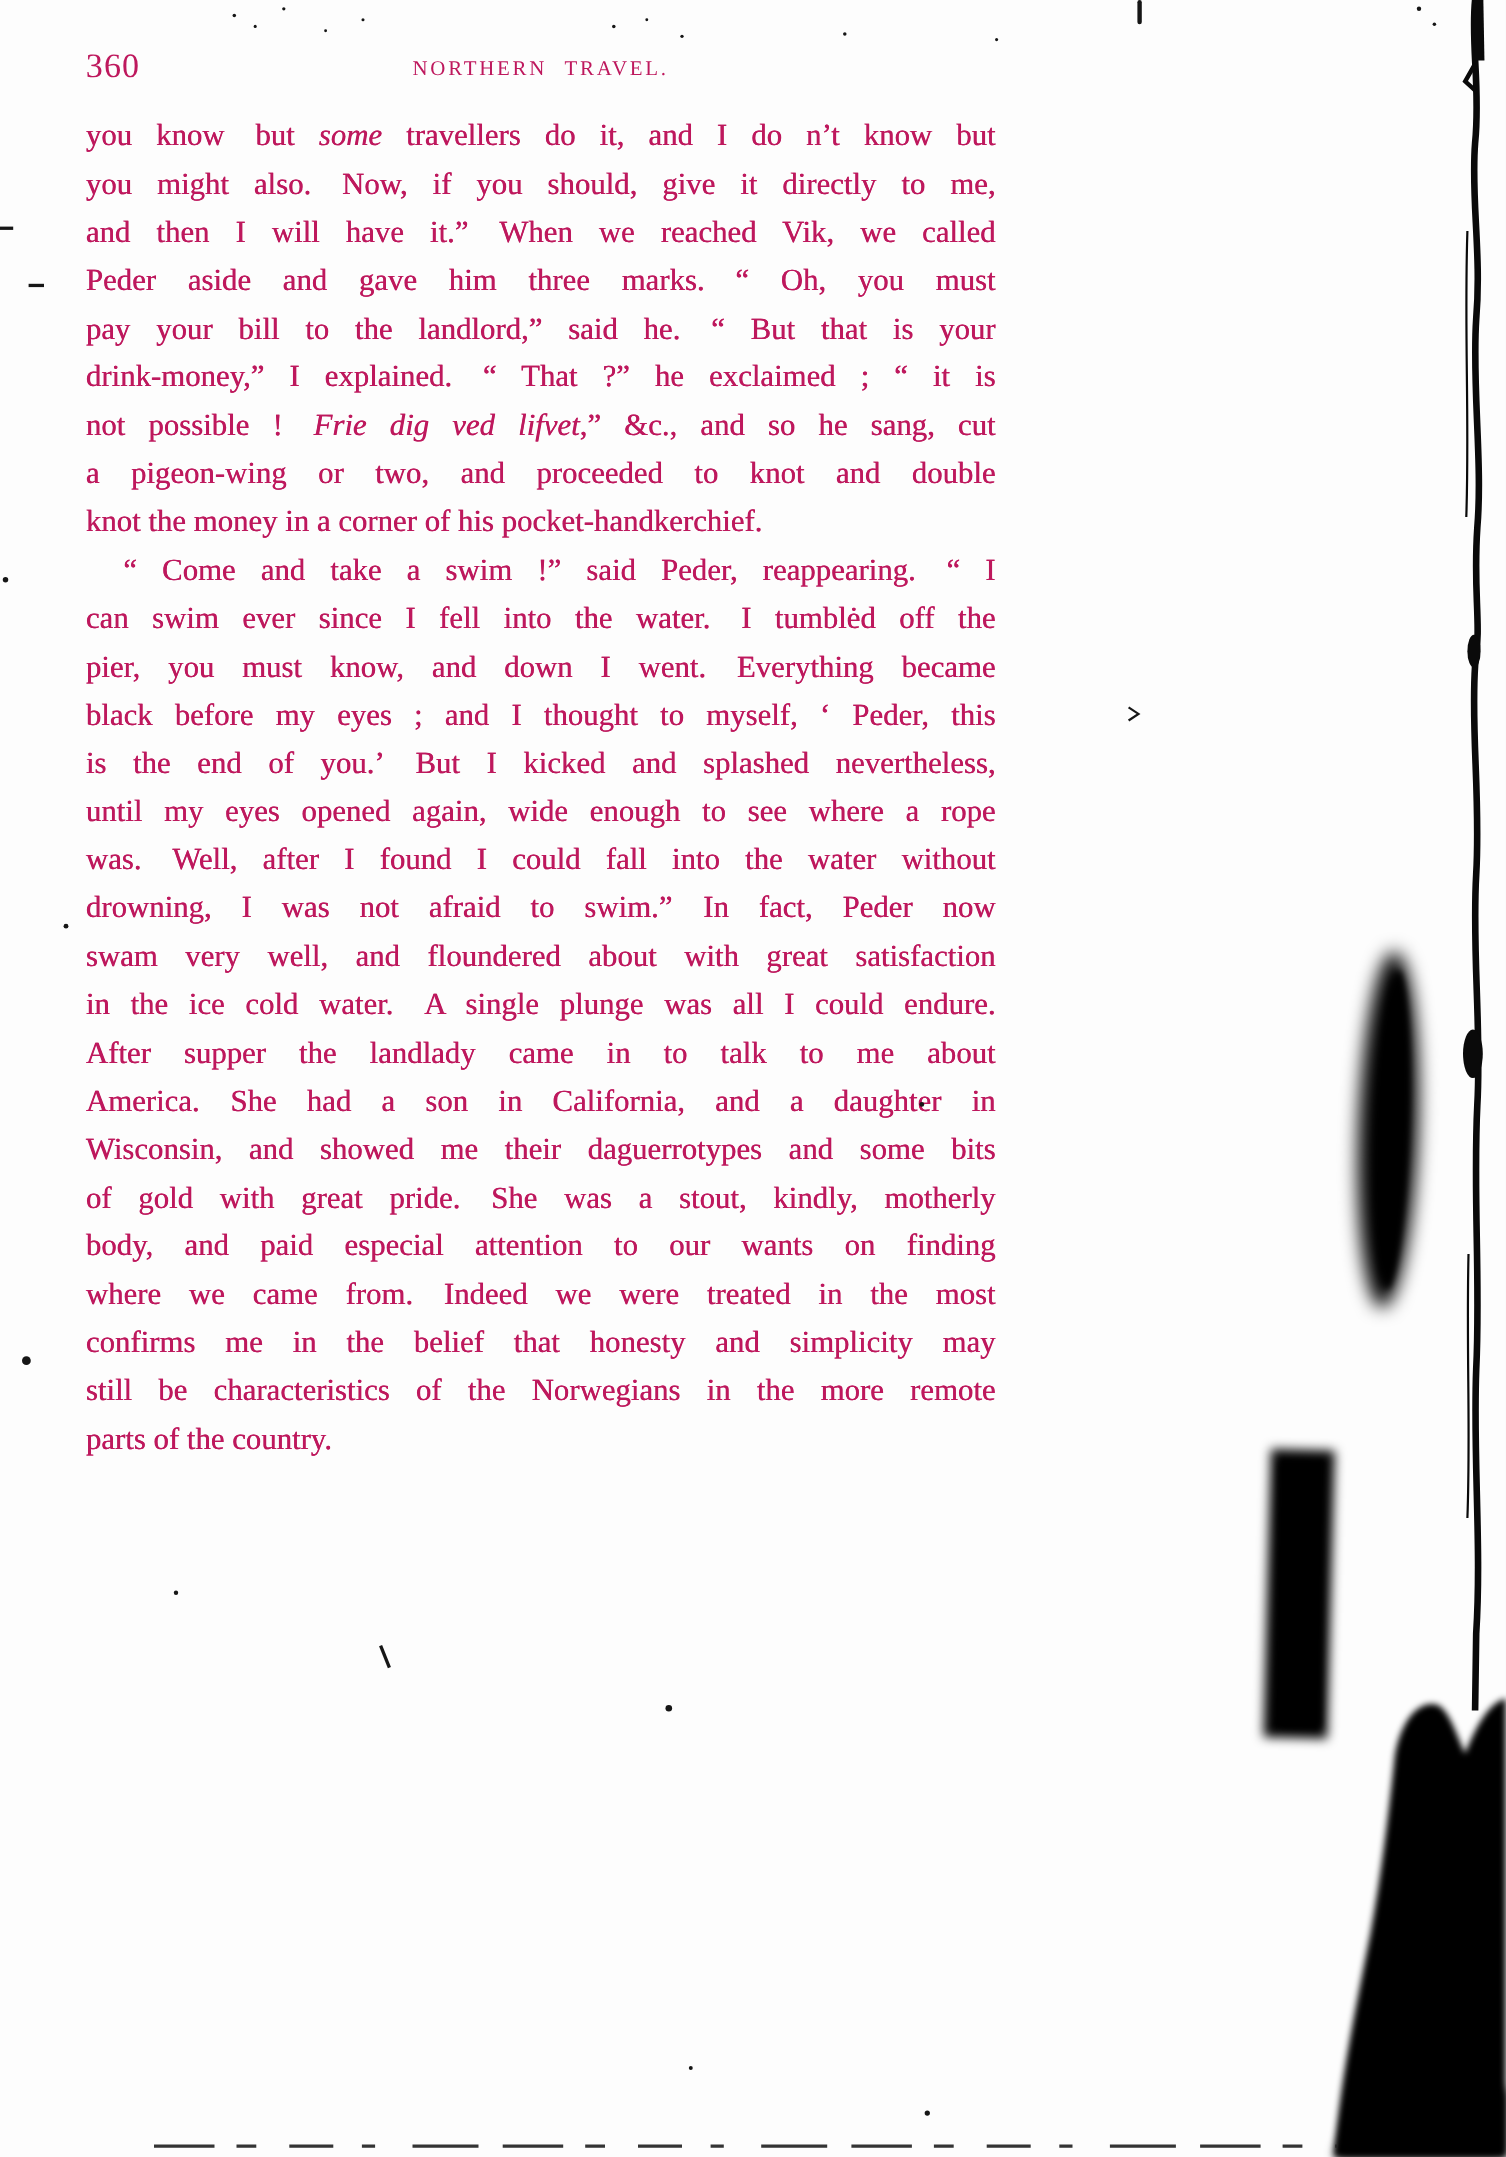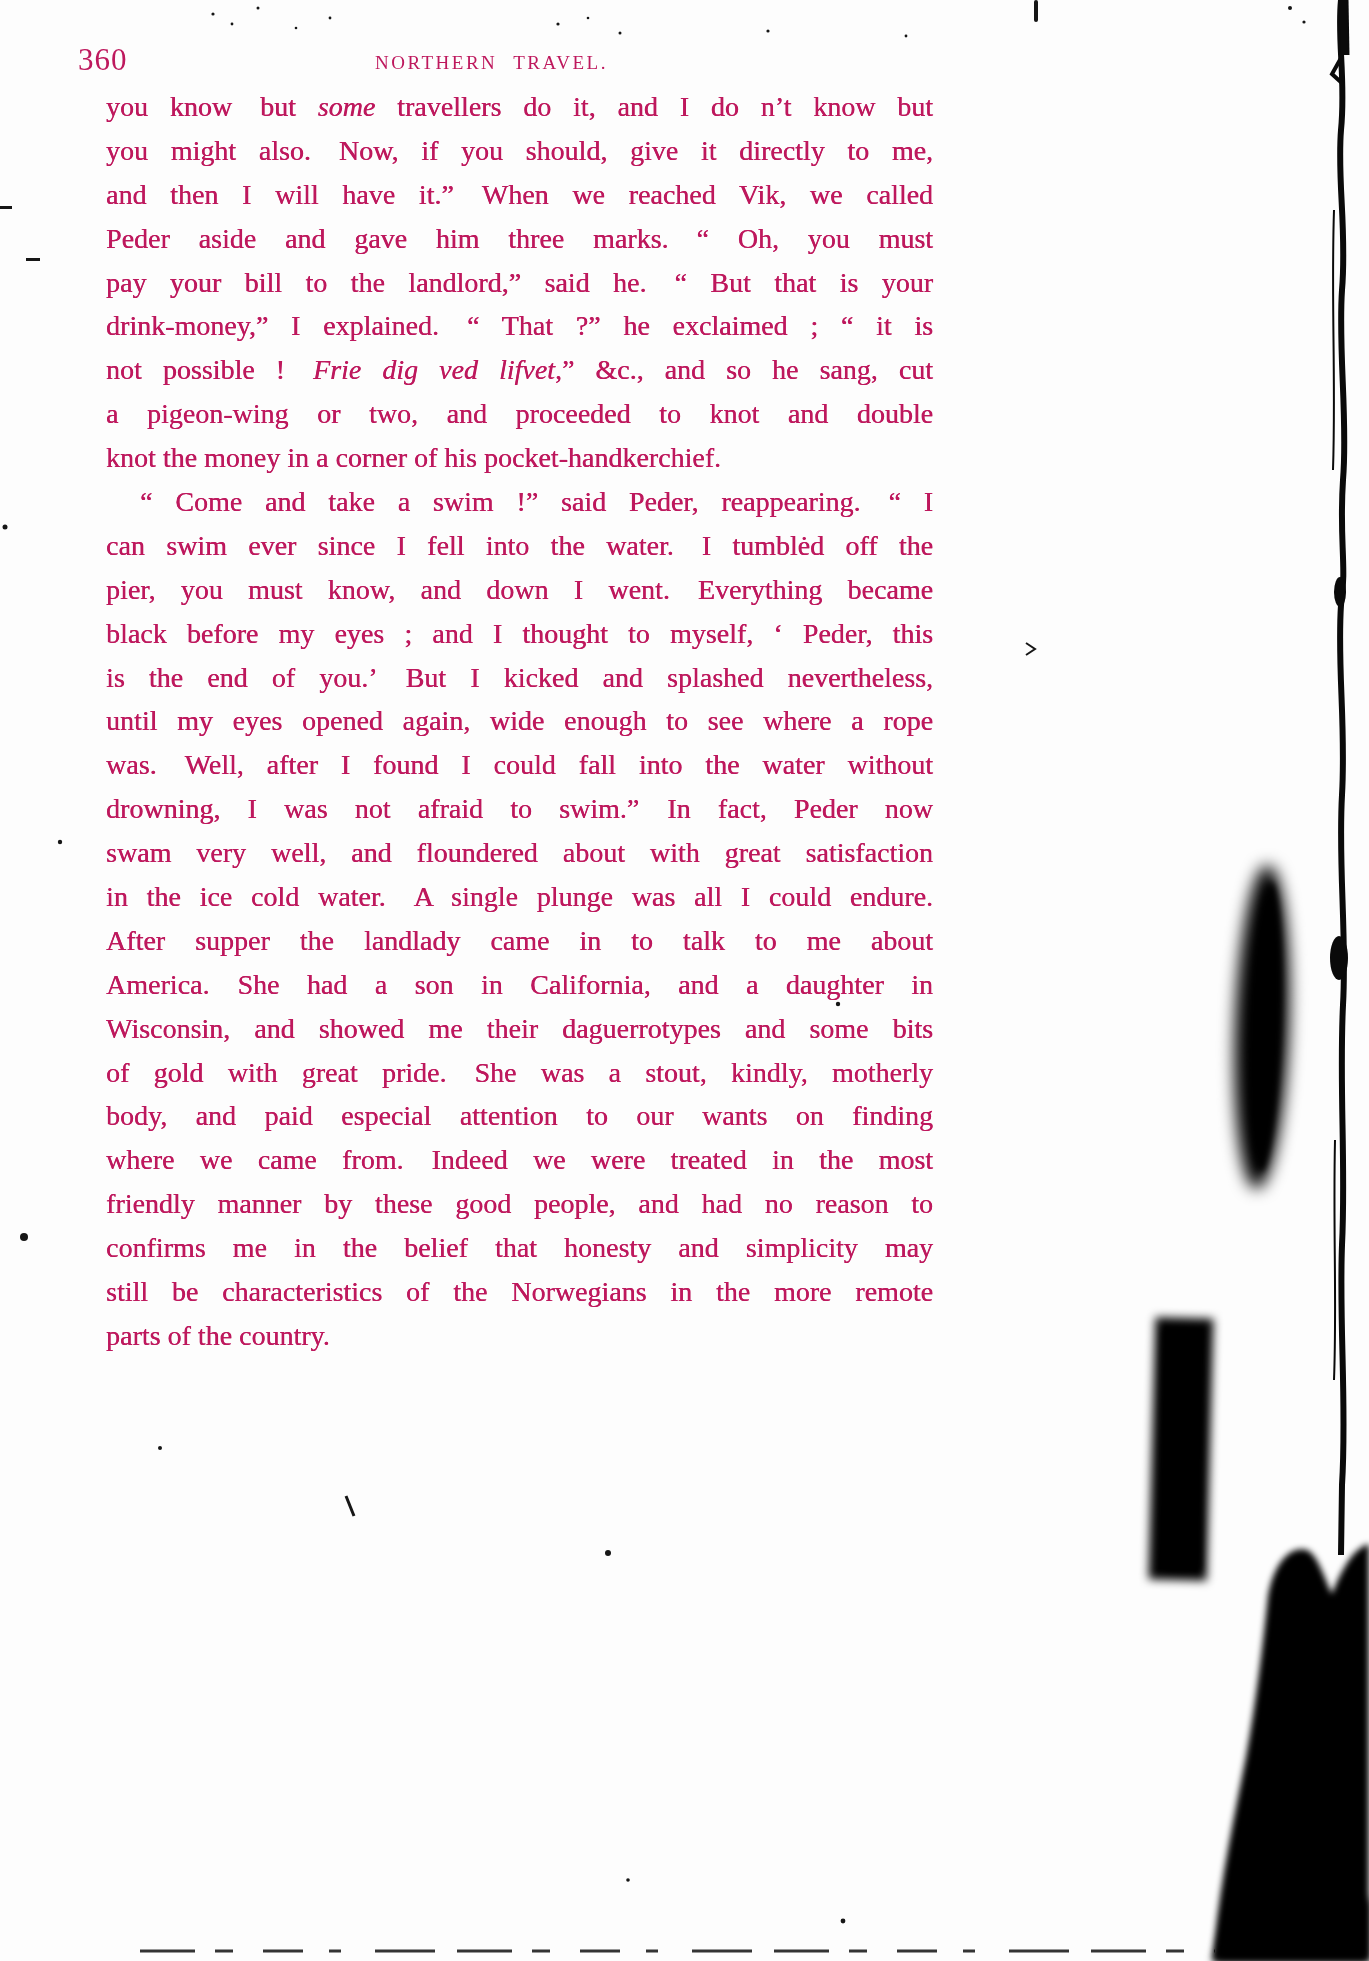--- a/index.html
+++ b/index.html
@@ -14,22 +14,22 @@
   .pagenum{
     position:absolute;left:78px;top:42px;
     font-size:31px;letter-spacing:1px;
   }
   .runhead{
     position:absolute;left:78px;top:52px;width:827px;
     text-align:center;font-size:19px;font-weight:normal;
     letter-spacing:2.5px;word-spacing:9px;
   }
   .bodytext{
-    position:absolute;left:78px;top:85px;width:827px;
-    font-size:28px;line-height:43.9px;margin-left:28px;
+    position:absolute;left:78px;top:102px;width:827px;
+    font-size:28px;line-height:43.9px;
   }
   .line{
     height:43.9px;
     text-align:justify;
     text-align-last:justify;
     text-shadow:0.35px 0 currentColor;
   }
   .line.left{text-align-last:left;}
   .line.indent{text-indent:34px;font-family:Liberation Serif, serif;}
   .artifacts{
@@ -64,21 +64,20 @@
       <div class="line">was. Well, after I found I could fall into the water without</div>
       <div class="line">drowning, I was not afraid to swim.” In fact, Peder now</div>
       <div class="line">swam very well, and floundered about with great satisfaction</div>
       <div class="line">in the ice cold water. A single plunge was all I could endure.</div>
       <div class="line">After supper the landlady came in to talk to me about</div>
       <div class="line">America. She had a son in California, and a daughter in</div>
       <div class="line">Wisconsin, and showed me their daguerrotypes and some bits</div>
       <div class="line">of gold with great pride. She was a stout, kindly, motherly</div>
       <div class="line">body, and paid especial attention to our wants on finding</div>
       <div class="line">where we came from. Indeed we were treated in the most</div>
-      <div class="line">friendly manner by these good people, and had no reason to</div>
       <div class="line">confirms me in the belief that honesty and simplicity may</div>
       <div class="line">still be characteristics of the Norwegians in the more remote</div>
       <div class="line left">parts of the country.</div>
     </div>
 
   <svg class="artifacts" width="1369" height="1961" viewBox="0 0 1369 1961">
     <defs>
       <filter id="f3" x="-60%" y="-60%" width="220%" height="220%">
           <feGaussianBlur stdDeviation="3"></feGaussianBlur>
         </filter>

